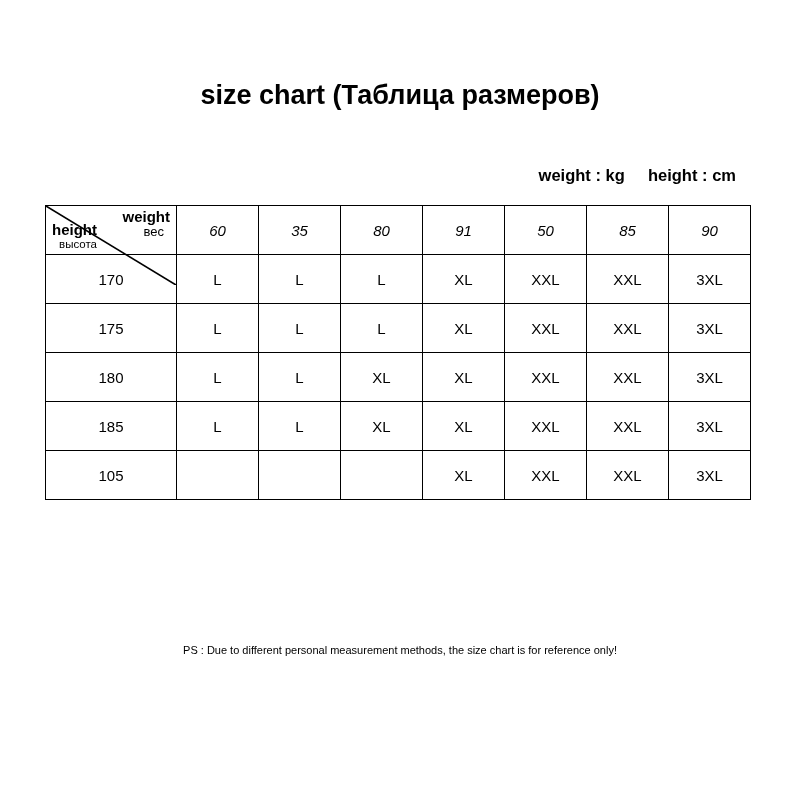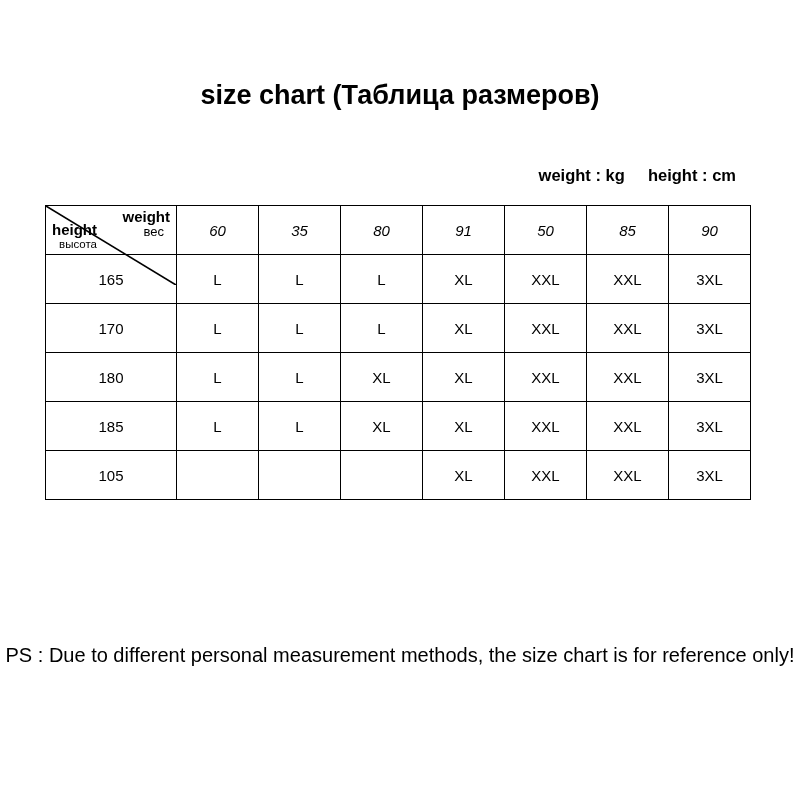--- a/index.html
+++ b/index.html
@@ -125,21 +125,21 @@
   }
   td.cell {
     width: 81px;
   }
   .footnote {
     position: absolute;
     top: 644px;
     left: 0;
     width: 800px;
     text-align: center;
-    font-size: 20px;
+    font-size: 11px;
   }
 </style>
 </head>
 <body>
 
 <div class="page">
 
   <div class="title">size chart (Таблица размеров)</div>
 
   <div class="units">
@@ -172,42 +172,42 @@
         </td>
         <td class="col-head">60</td>
         <td class="col-head">35</td>
         <td class="col-head">80</td>
         <td class="col-head">91</td>
         <td class="col-head">50</td>
         <td class="col-head">85</td>
         <td class="col-head">90</td>
       </tr>
 
-      <tr>
-        <td class="row-head">165</td>
-        <td class="cell">L</td>
-        <td class="cell">L</td>
-        <td class="cell">L</td>
-        <td class="cell">XL</td>
-        <td class="cell">XXL</td>
-        <td class="cell">XXL</td>
-        <td class="cell">3XL</td>
-      </tr>
 
       <tr>
         <td class="row-head">170</td>
         <td class="cell">L</td>
         <td class="cell">L</td>
         <td class="cell">L</td>
         <td class="cell">XL</td>
         <td class="cell">XXL</td>
         <td class="cell">XXL</td>
         <td class="cell">3XL</td>
       </tr>
 
+      <tr>
+        <td class="row-head">175</td>
+        <td class="cell">L</td>
+        <td class="cell">L</td>
+        <td class="cell">L</td>
+        <td class="cell">XL</td>
+        <td class="cell">XXL</td>
+        <td class="cell">XXL</td>
+        <td class="cell">3XL</td>
+      </tr>
 
       <tr>
         <td class="row-head">180</td>
         <td class="cell">L</td>
         <td class="cell">L</td>
         <td class="cell">XL</td>
         <td class="cell">XL</td>
         <td class="cell">XXL</td>
         <td class="cell">XXL</td>
         <td class="cell">3XL</td>

